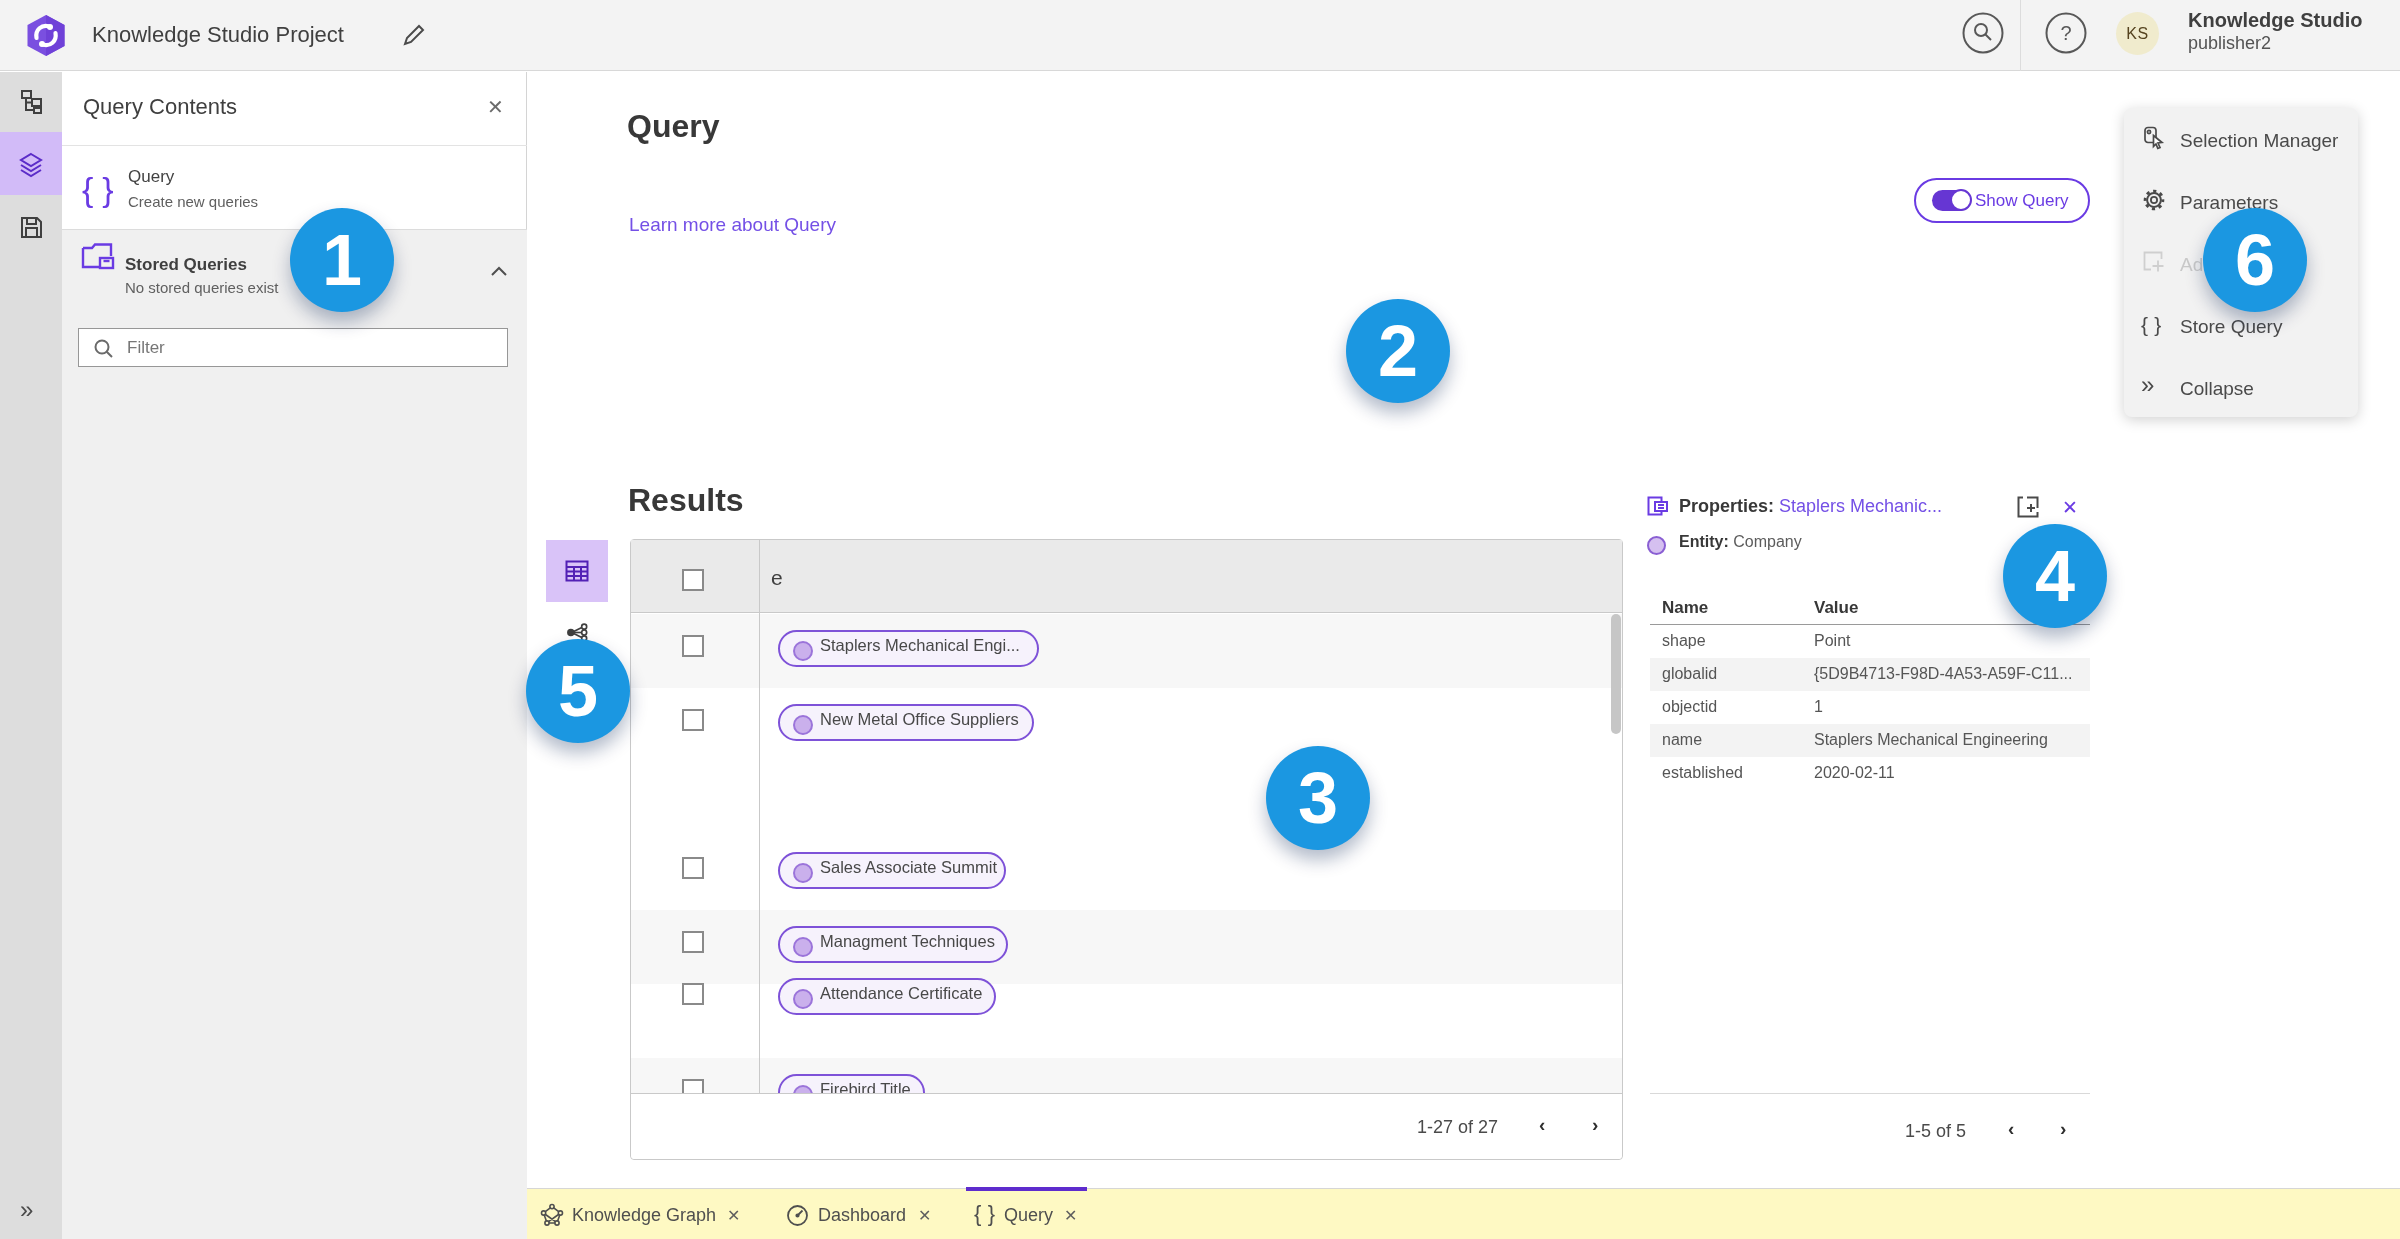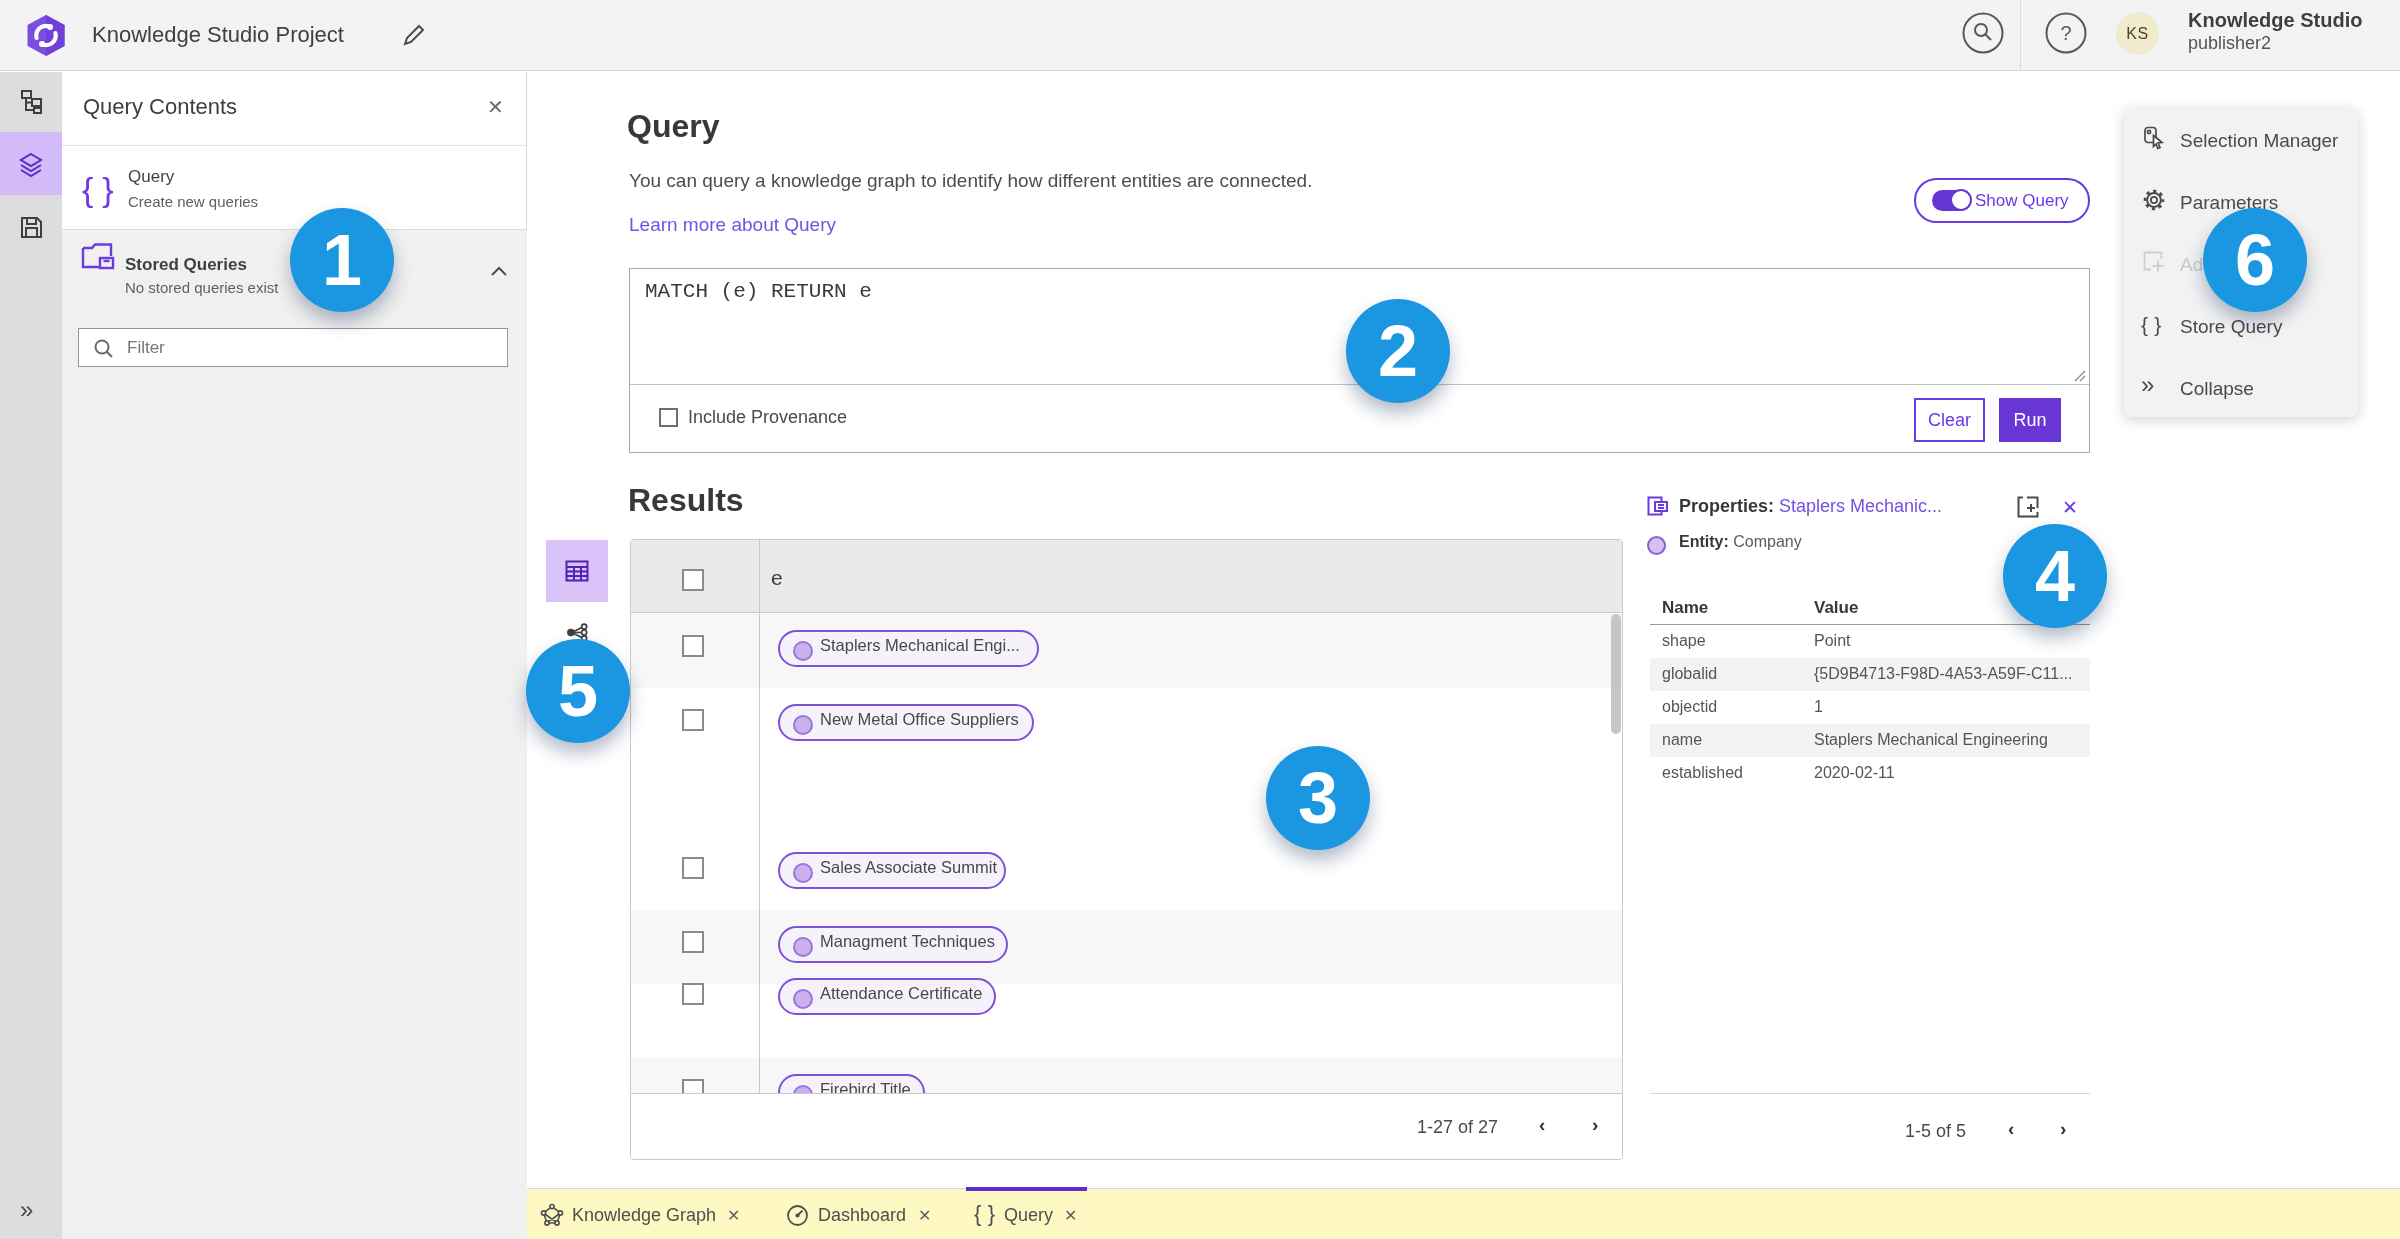--- a/index.html
+++ b/index.html
@@ -202,40 +202,28 @@
         <svg class="abs" style="left:14px;top:9px" width="21" height="21" viewBox="0 0 21 21">
           <circle cx="9" cy="9" r="6.5" fill="none" stroke="#6a6a6a" stroke-width="2"></circle>
           <line x1="13.7" y1="13.7" x2="19" y2="19" stroke="#6a6a6a" stroke-width="2"></line>
         </svg>
         <span>Filter</span>
       </div>
     </div>
   </div>
 
   <div id="h1q">Query</div>
-  <div id="desc">You can query a knowledge graph to identify how different entities are connected.</div>
   <div id="learn">Learn more about Query</div>
   <div id="togglepill">
     <div id="switch">
         <div id="knob"></div>
       </div>
     <span id="togglelabel">Show Query</span>
   </div>
 
-  <div id="qcard">
-    <div id="qtext">MATCH (e) RETURN e</div>
-    <div id="qdiv"></div>
-    <svg class="abs" style="left:1444px;top:101px" width="12" height="12" viewBox="0 0 12 12">
-      <path d="M11 1 L1 11 M11 6 L6 11" stroke="#8a8a8a" stroke-width="1.3" fill="none"></path>
-    </svg>
-    <div id="cb1"></div>
-    <div id="cbl1">Include Provenance</div>
-    <div id="btnclear">Clear</div>
-    <div id="btnrun">Run</div>
-  </div>
 
   <div id="h2r">Results</div>
   <div id="viewbtn1">
     <svg class="abs" style="left:19px;top:19px" width="24" height="24" viewBox="0 0 24 24">
       <g fill="none" stroke="#5221b5" stroke-width="2">
         <rect x="1.5" y="2.5" width="21" height="19"></rect>
         <path d="M1.5 8 L22.5 8 M1.5 12.5 L22.5 12.5 M1.5 17 L22.5 17 M9 8 L9 21.5 M16 8 L16 21.5"></path>
       </g>
     </svg>
   </div>

